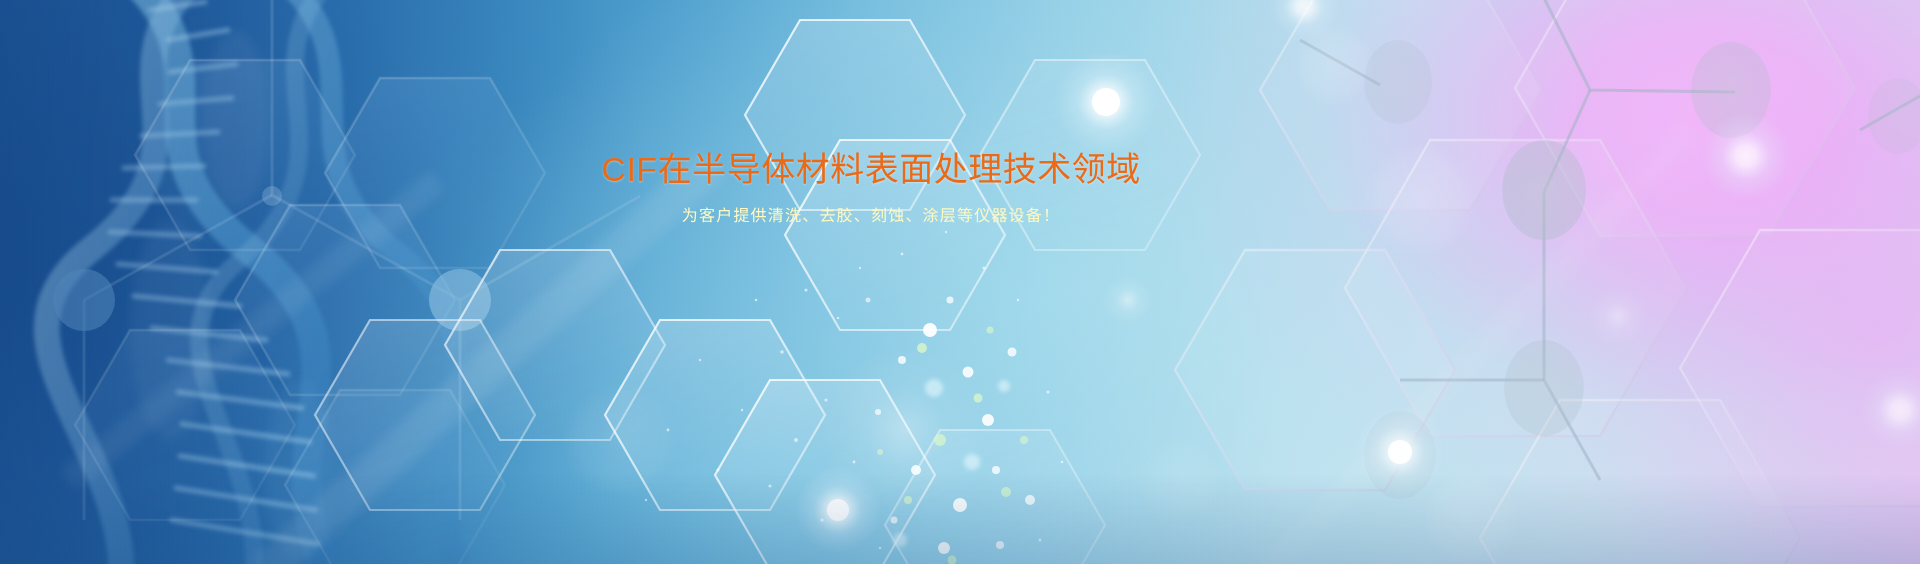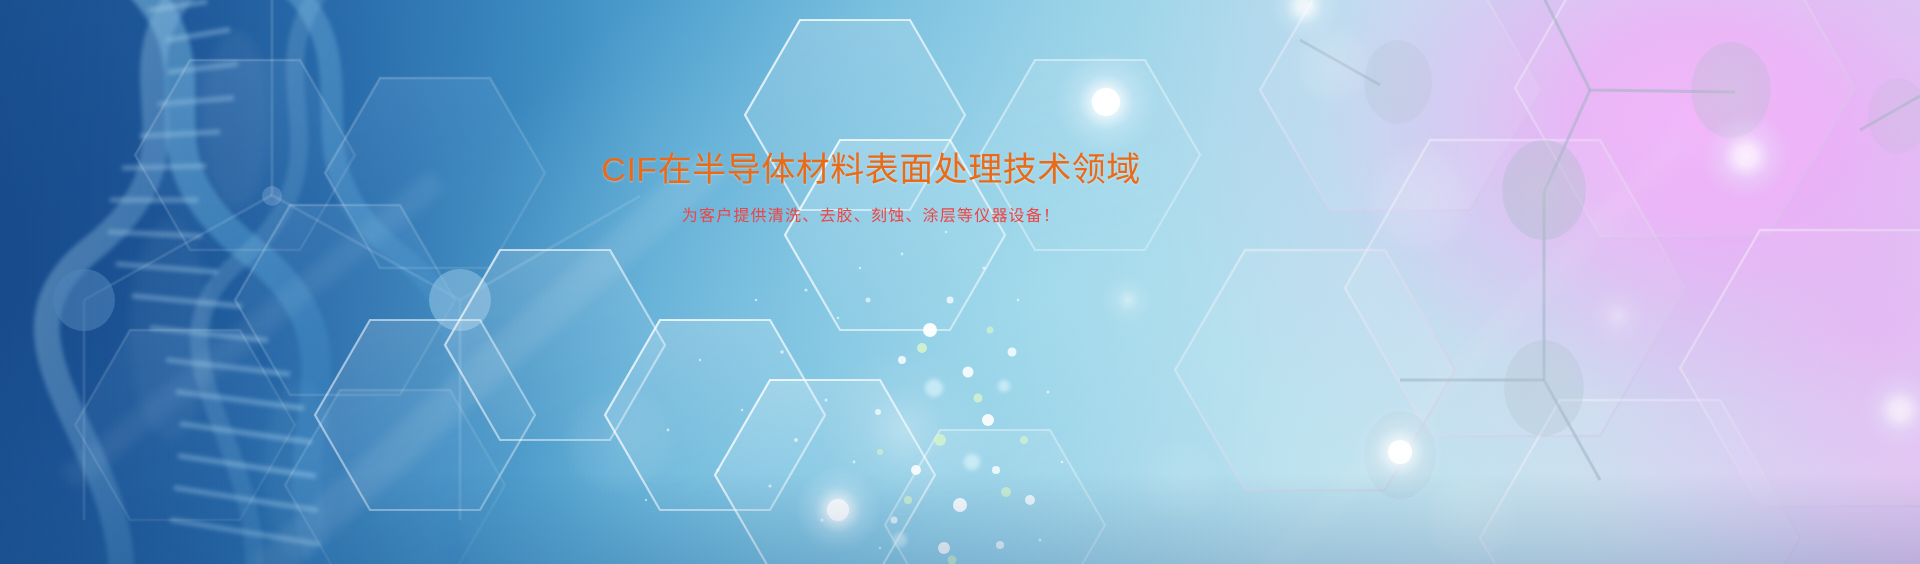--- a/index.html
+++ b/index.html
@@ -106,21 +106,21 @@
     color: #ea6a18;
     letter-spacing: 0.5px;
     white-space: nowrap;
     text-shadow: 0 1px 2px rgba(255,255,255,0.35);
   }
   .subline {
     margin: 14px 0 0 0;
     font-size: 16px;
     line-height: 1.4;
     font-weight: 400;
-    color: #ef4444;
+    color: #fef9c3;
     letter-spacing: 1.2px;
     white-space: nowrap;
   }
 </style>
 </head>
 <body>
 
 <div class="banner">
 
   <div class="layer bg-base"></div>

